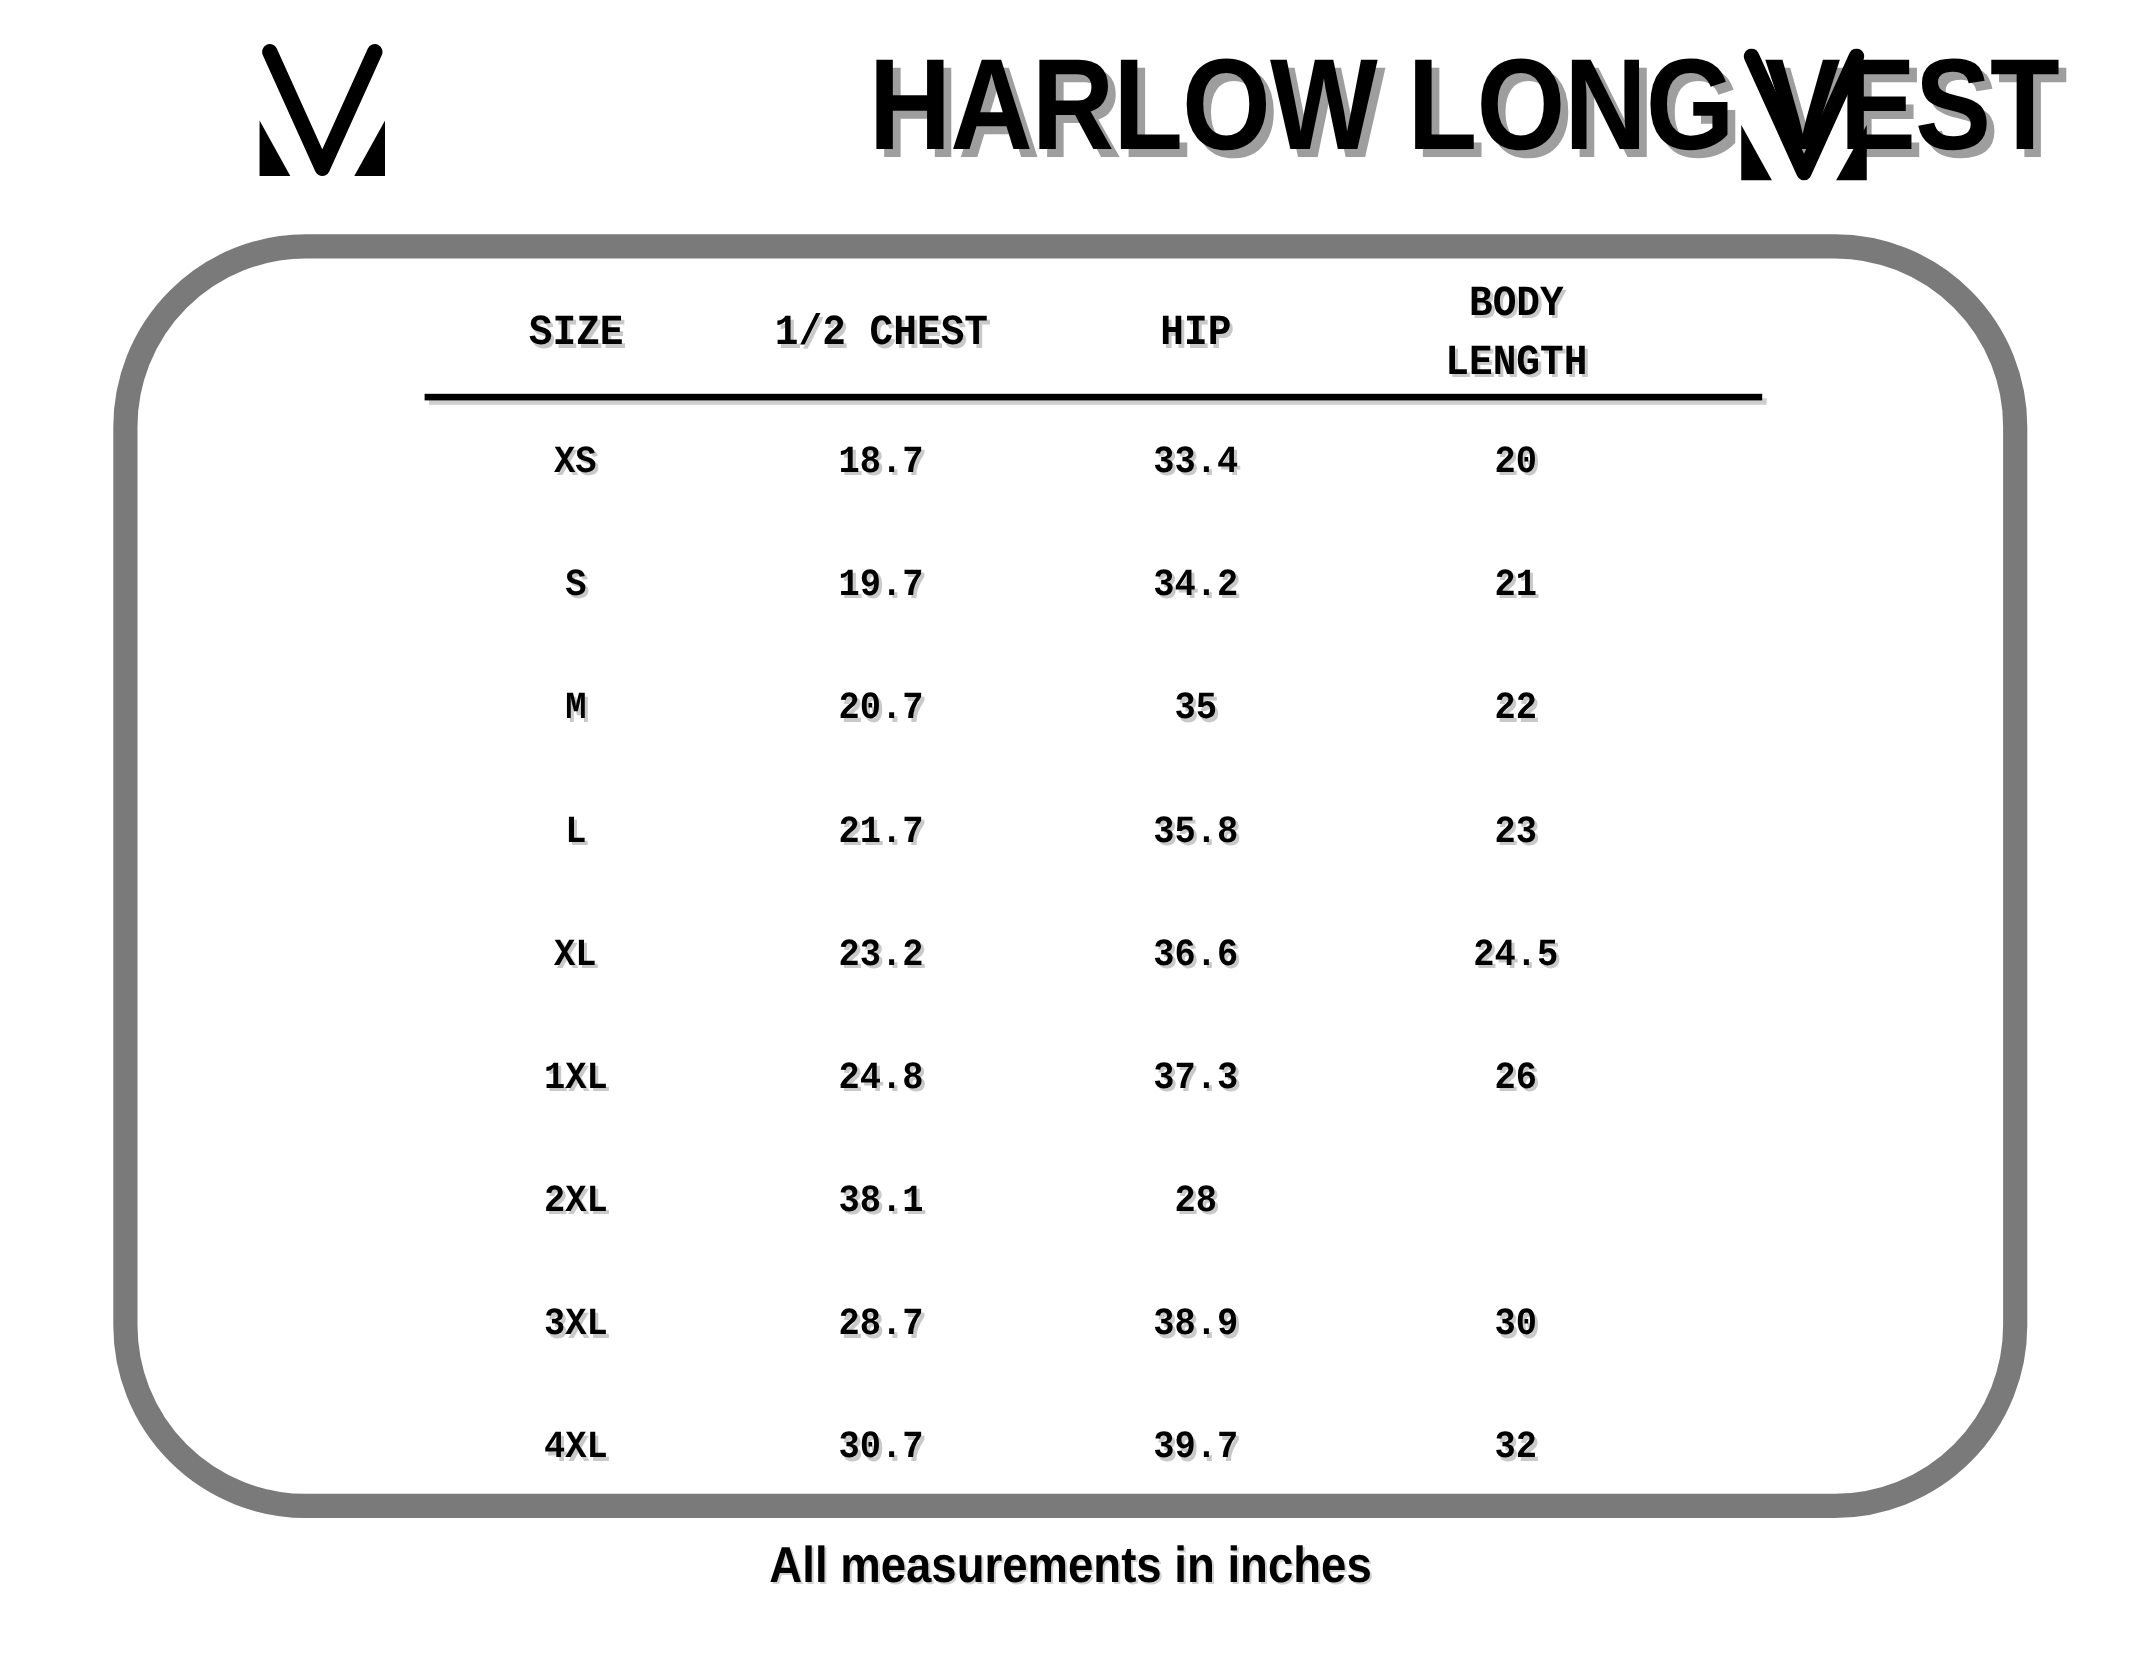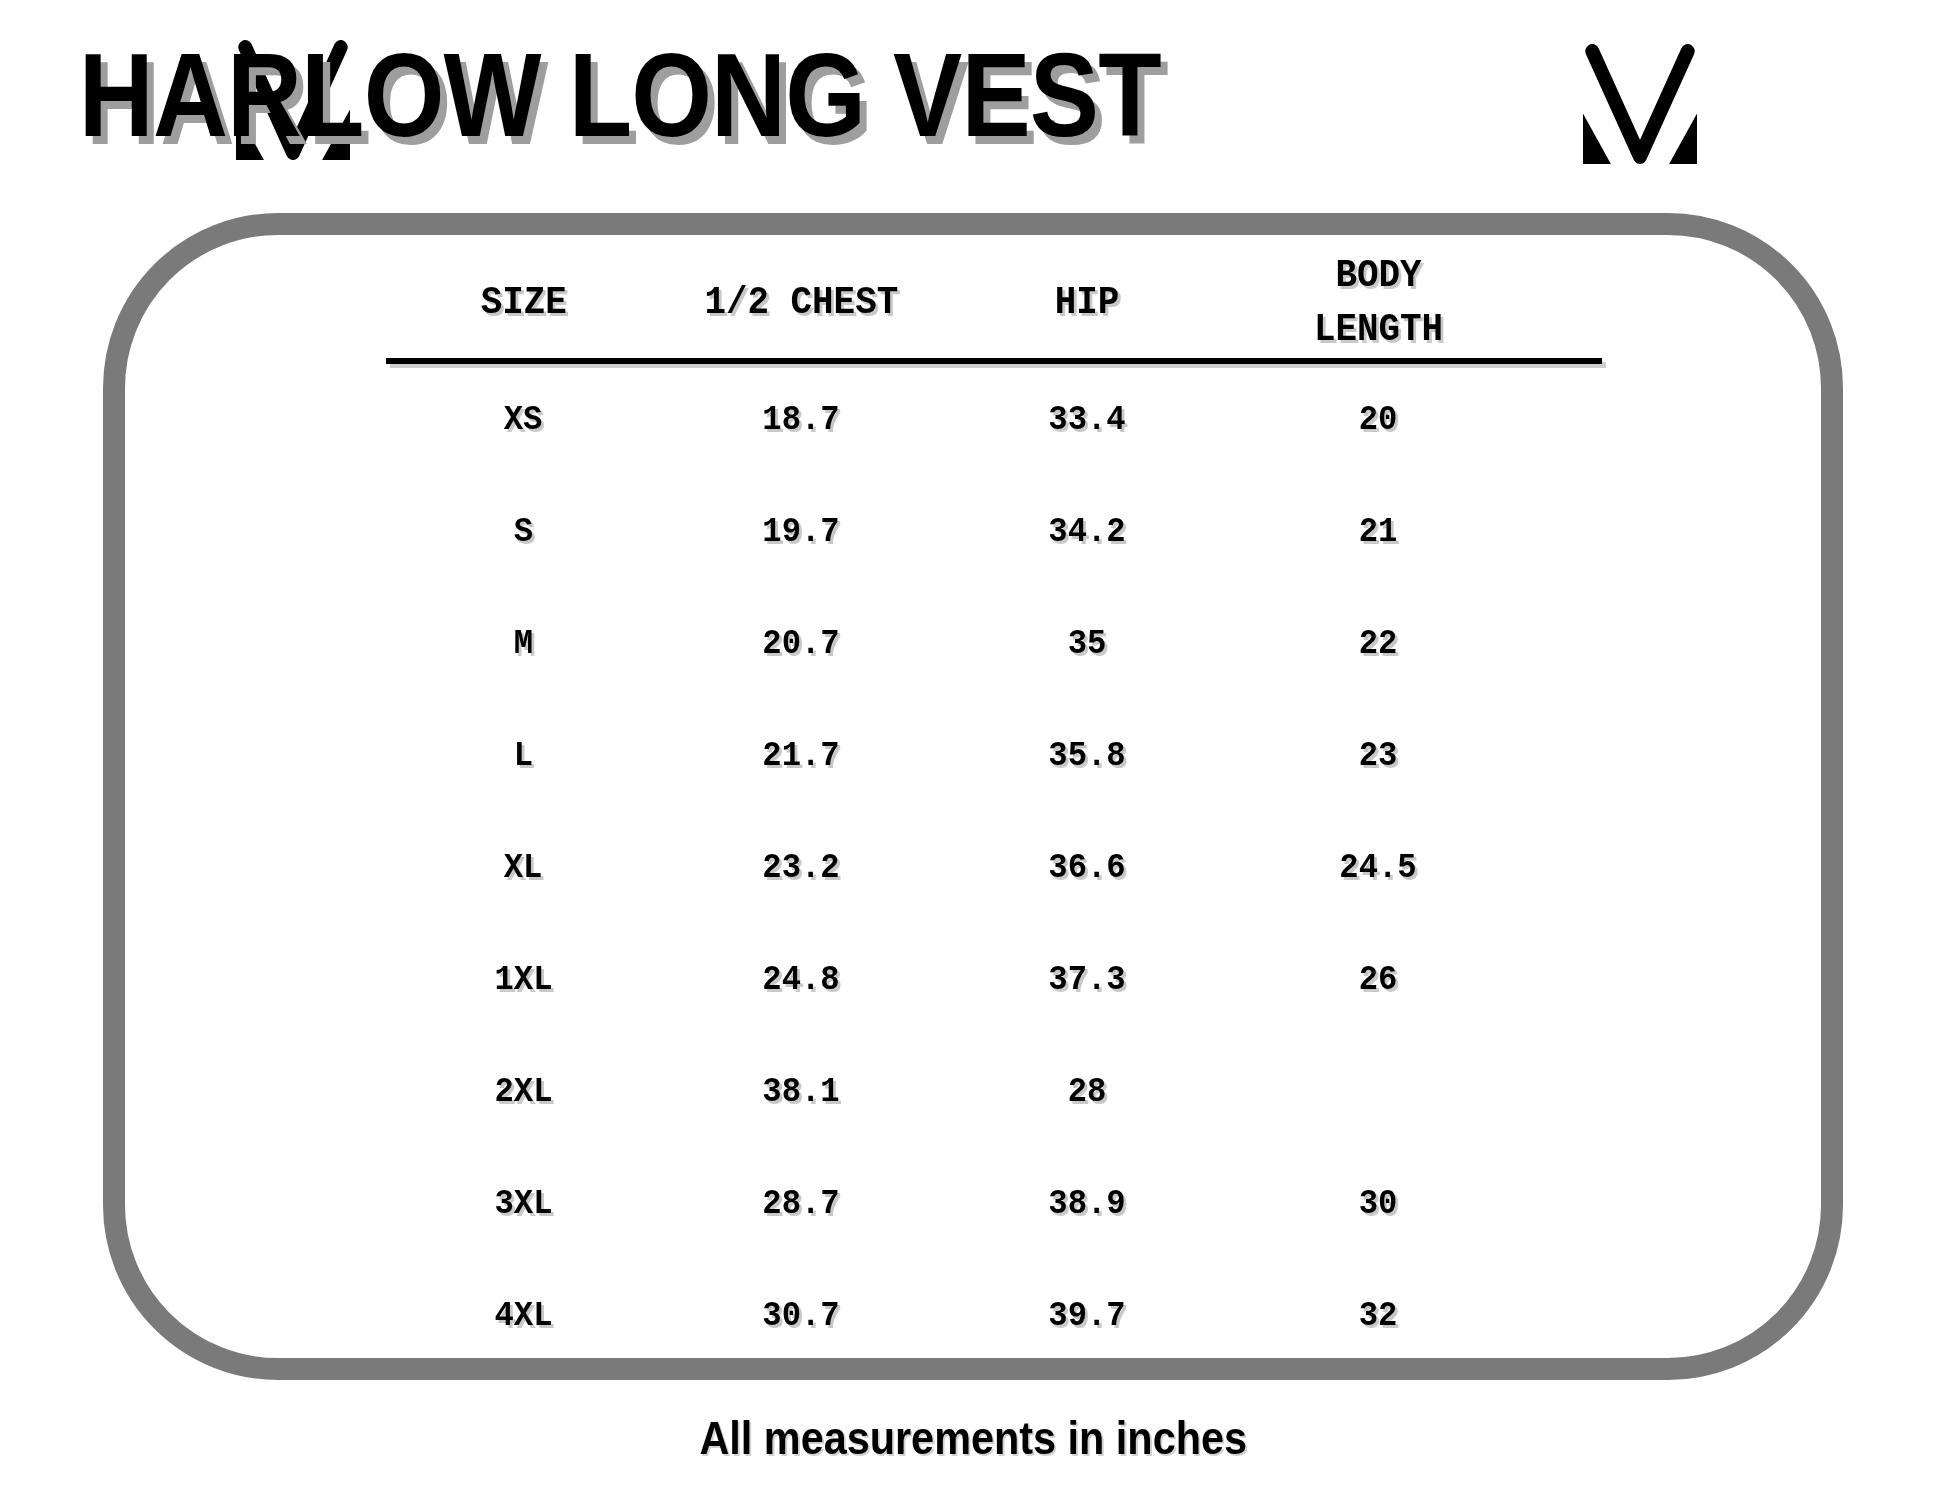--- a/index.html
+++ b/index.html
@@ -15,21 +15,21 @@
 
   
   .logo { position: absolute; width: 128px; height: 120px; }
   .logo-left  { left: 229px; top: 40px; }
   .logo-right { left: 1576px; top: 44px; }
 
   .title {
     position: absolute;
     left: 5px; right: 0; top: 36px;
     margin: 0;
-    text-align: left;
+    text-align: right;
     font-size: 118px;
     font-weight: bold;
     line-height: 1;
     letter-spacing: -1px;
     white-space: nowrap;
   }
   .title .cond {
     display: inline-block;
     transform: scaleX(0.88);
     transform-origin: center;
@@ -78,21 +78,21 @@
   .head-divider {
     height: 6px;
     background: #000000;
     box-shadow: 4px 4px 0 #cfcfcf;
   }
 
   
   .footnote {
     position: absolute;
     left: 0; right: 0; top: 1396px;
-    margin: 16px;
+    margin: 0;
     text-align: center;
     font-size: 46px;
     font-weight: bold;
     line-height: 1.15;
   }
   .footnote .cond {
     display: inline-block;
     transform: scaleX(0.9);
     transform-origin: center;
     text-shadow: 2px 2px 0 #d2d2d2;

